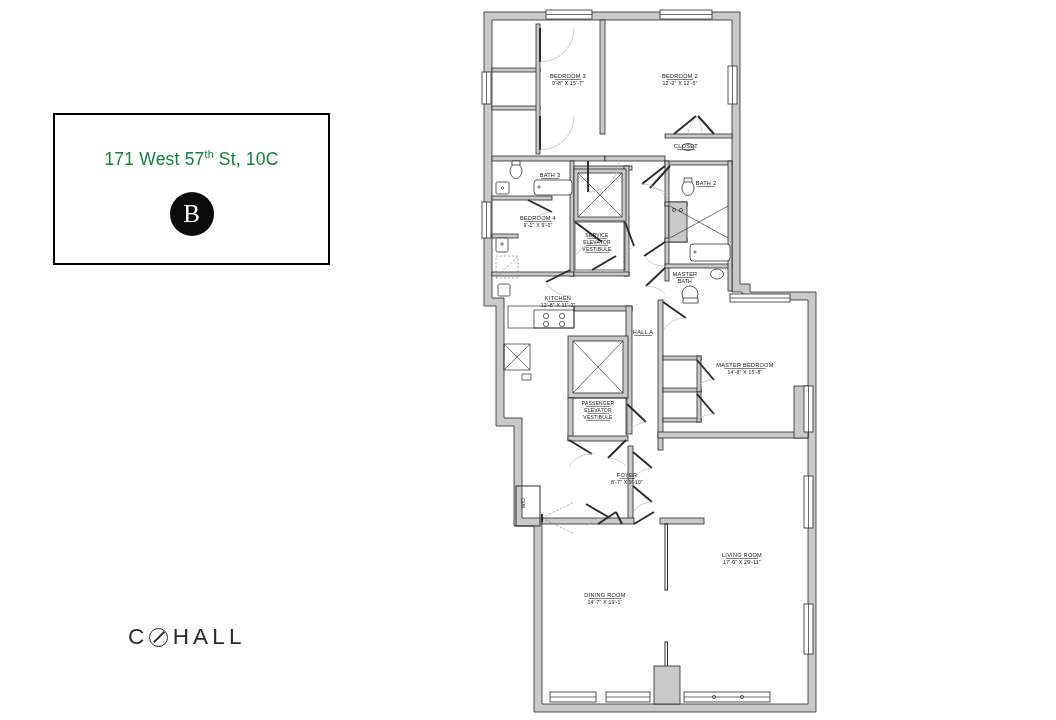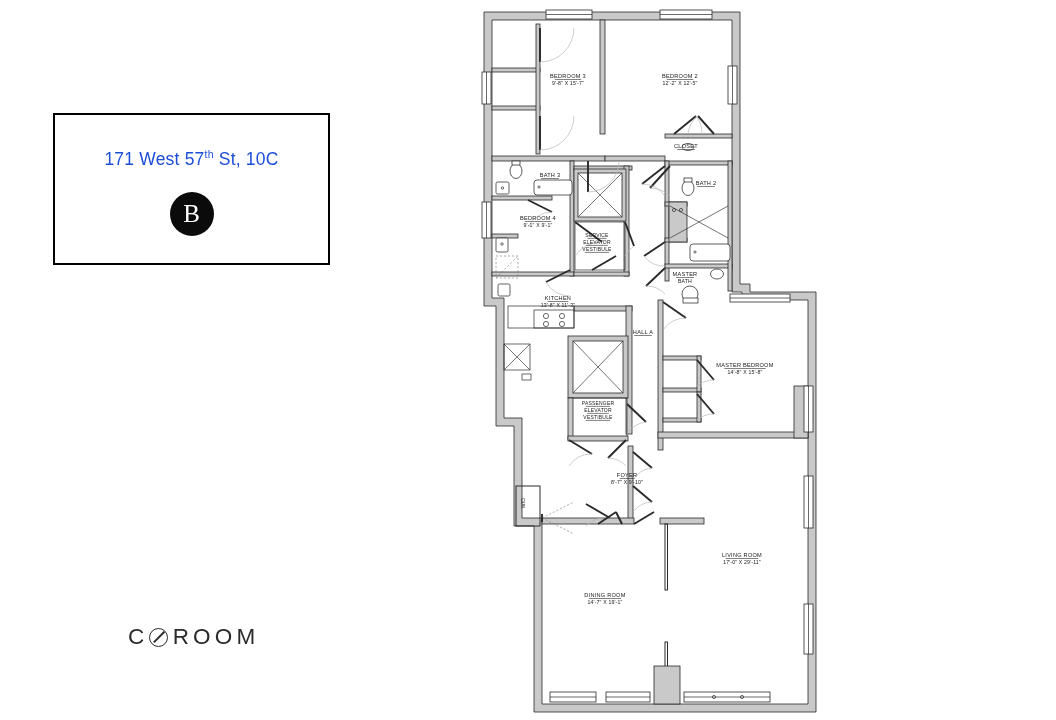--- a/index.html
+++ b/index.html
@@ -24,21 +24,21 @@
     width: 277px; height: 152px;
     border: 2px solid #000000;
     background: #ffffff;
     display: flex;
     flex-direction: column;
     align-items: center;
     justify-content: center;
   }
   #title-text {
     font-size: 17.5px;
-    color: #1d4ed8;
+    color: #15803d;
     letter-spacing: 0.2px;
     white-space: nowrap;
     margin-top: 6px;
   }
   #title-text sup {
     font-size: 10.5px;
     vertical-align: super;
   }
   #brand-mark {
     margin-top: 22px;
@@ -110,21 +110,21 @@
   <div id="title-card">
     <div id="title-text"><span>171 West 57</span><sup>th</sup><span> St, 10C</span></div>
     <div id="brand-mark">
       <span id="brand-mark-letter">B</span>
     </div>
   </div>
 
   <div id="compass-logo">
     <span class="cw">C</span>
       <span id="compass-o"></span>
-      <span class="cw">ROOM</span>
+      <span class="cw">HALL</span>
   </div>
 
   <div id="floorplan-wrap">
     <svg id="floorplan-svg" viewBox="0 0 366 708" xmlns="http://www.w3.org/2000/svg">
       <defs>
         <style>
           .wall  { fill:#c9c9c9; stroke:#2a2a2a; stroke-width:0.8; }
           .winf  { fill:#ffffff; stroke:#2a2a2a; stroke-width:0.8; }
           .thin  { fill:none; stroke:#2a2a2a; stroke-width:0.7; }
           .thin2 { fill:none; stroke:#2a2a2a; stroke-width:1.0; }

